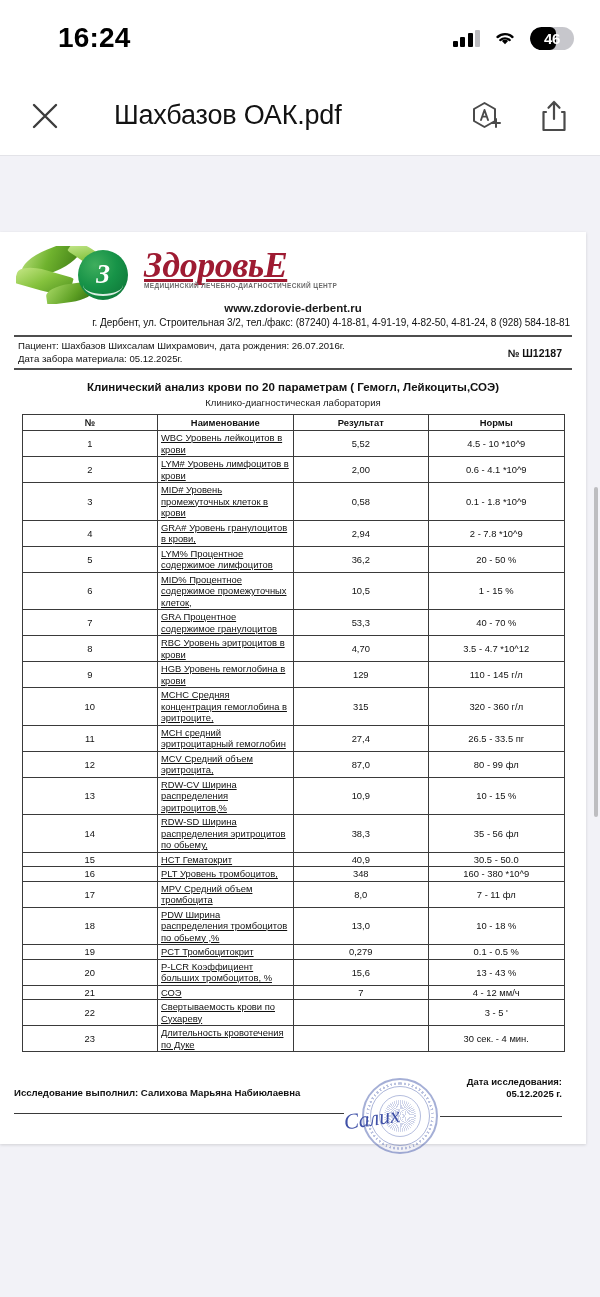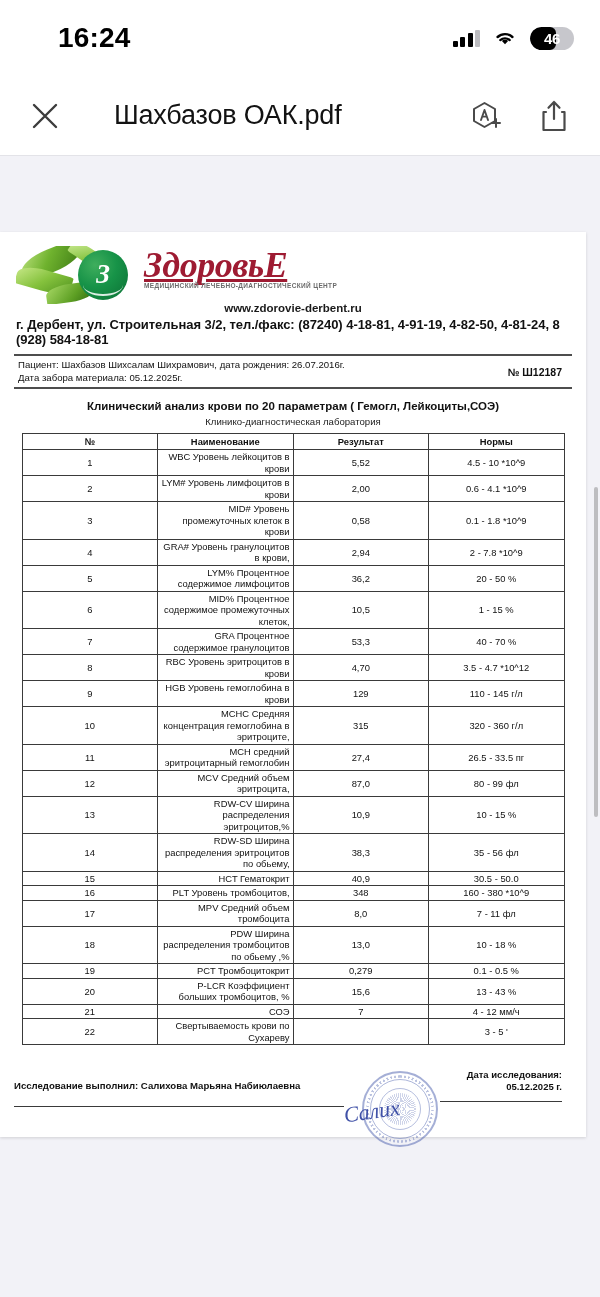--- a/index.html
+++ b/index.html
@@ -120,21 +120,21 @@
   }
   .brand-sub {
     font-size: 6.5px; color: #6b6b6b; letter-spacing: .35px; margin-top: -2px;
     text-transform: uppercase; font-weight: bold; white-space: nowrap;
   }
   .lh-site {
     text-align: center; font-size: 11.5px; font-weight: bold; color: #1a1a1a;
     margin-top: -2px;
   }
   .lh-addr {
-    text-align: left; font-size: 13px; font-weight: bold; color: #111;
+    text-align: right; font-size: 10px; font-weight: normal; color: #111;
     margin-top: 3px; letter-spacing: -0.05px;
   }
 
   
   .patient {
     margin: 7px 14px 0 14px;
     border-top: 2px solid #4d4d4d; border-bottom: 2px solid #4d4d4d;
     padding: 3px 2px 3px 4px;
     display: flex; align-items: center; justify-content: space-between;
   }
@@ -154,36 +154,36 @@
   table.labtable {
     margin: 6px auto 0 auto; width: 543px;
     border-collapse: collapse; table-layout: fixed;
   }
   table.labtable th, table.labtable td {
     border: 1px solid #3a3a3a; font-size: 9.4px; color: #111;
     padding: 1px 3px; vertical-align: middle;
   }
   table.labtable th { font-weight: bold; text-align: center; height: 16px; }
   td.c-num  { text-align: center; width: 22px; }
-  td.c-name { text-align: right;   width: 285px; line-height: 11.5px; }
+  td.c-name { text-align: left;   width: 285px; line-height: 11.5px; text-decoration: underline; }
   td.c-res  { text-align: center; width: 125px; }
   td.c-norm { text-align: center; width: 111px; }
   tr.tall td { height: 25px; }
   tr.reg td  { height: 14px; }
 
   
   .footer { position: relative; margin: 22px 14px 0 14px; height: 70px; }
   .f-left {
     position: absolute; left: 0; top: 8px; width: 330px;
     border-bottom: 1.5px solid #3a3a3a; padding-bottom: 13px;
   }
   .f-left span { font-size: 9.6px; font-weight: bold; color: #111; }
   .f-right {
     position: absolute; right: 10px; top: 2px; width: 122px;
-    border-bottom: 1.5px solid #3a3a3a; padding-bottom: 8px; text-align: right;
+    border-bottom: 1.5px solid #3a3a3a; padding-bottom: 16px; text-align: right;
   }
   .f-right span { display: block; font-size: 9.5px; font-weight: bold; color: #111; line-height: 12px; }
   .stamp {
     position: absolute; left: 348px; top: 4px; width: 76px; height: 76px;
     border-radius: 50%;
     border: 2px solid rgba(62,84,168,.55);
     opacity: .85;
   }
   .stamp::before {
     content: ""; position: absolute; inset: 6px; border-radius: 50%;
@@ -435,20 +435,26 @@
               <td class="c-name">СОЭ</td>
               <td class="c-res">7</td>
               <td class="c-norm">4 - 12 мм/ч</td>
             </tr>
             <tr class="reg">
               <td class="c-num">22</td>
               <td class="c-name">Свертываемость крови по Сухареву</td>
               <td class="c-res"></td>
               <td class="c-norm">3 - 5 '</td>
             </tr>
+            <tr class="reg">
+              <td class="c-num">23</td>
+              <td class="c-name">Длительность кровотечения по Дуке</td>
+              <td class="c-res"></td>
+              <td class="c-norm">30 сек. - 4 мин.</td>
+            </tr>
           </tbody>
       </table>
 
       <div class="footer">
         <div class="f-left">
           <span>Исследование выполнил: Салихова Марьяна  Набиюлаевна</span>
         </div>
         <div class="stamp">
           <div class="stamp-ticks"></div>
           <div class="stamp-inner"></div>

